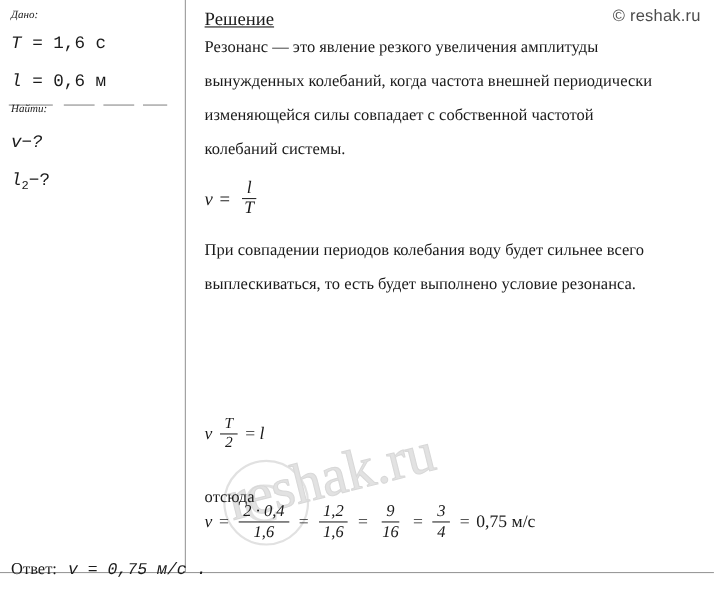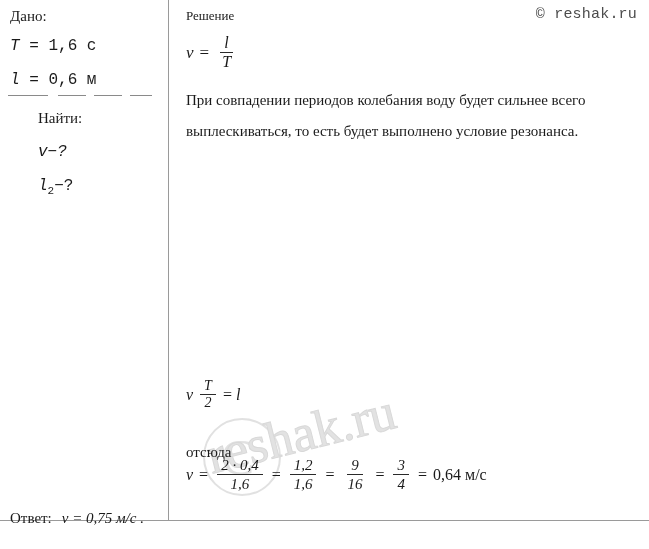--- a/index.html
+++ b/index.html
@@ -19,21 +19,21 @@
     position: relative;
     width: 649px;
     height: 549px;
   }
 
   
   .watermark-top {
     position: absolute;
     top: 6px;
     right: 12px;
-    font-family: Liberation Mono, monospace;
+    font-family: Liberation Sans, sans-serif;
     font-size: 15px;
     color: #4c4c4c;
     letter-spacing: 0.2px;
     white-space: nowrap;
   }
   .watermark-big {
     position: absolute;
     left: 195px;
     top: 366px;
     width: 330px;
@@ -72,22 +72,23 @@
   }
 
   
   .left-col {
     position: absolute;
     left: 10px;
     top: 8px;
     width: 150px;
   }
   .lbl {
-    font-size: 15px;
+    font-size: 10px;
     margin-bottom: 14px;
+    font-style: italic;
   }
   .lbl.given-title { margin-bottom: 12px; }
   .math {
     font-family: Liberation Mono, monospace;
     font-size: 16px;
     margin-bottom: 16px;
     white-space: nowrap;
   }
   .math i { font-style: italic; }
   .math .unit { font-style: normal; }
@@ -111,22 +112,21 @@
     display: block;
   }
   .d1 { left: 0; width: 40px; }
   .d2 { left: 50px; width: 28px; }
   .d3 { left: 86px; width: 28px; }
   .d4 { left: 122px; width: 22px; }
 
   .find-block {
     position: absolute;
     left: 10px;
-    top: 110px;
-    margin-left: 28px;
+    top: 94px;
   }
   .find-block .lbl { margin-bottom: 16px; }
 
   
   .vline {
     position: absolute;
     left: 168px;
     top: 0;
     width: 1px;
     height: 520px;
@@ -134,21 +134,22 @@
   }
 
   
   .right-col {
     position: absolute;
     left: 186px;
     top: 8px;
     width: 445px;
   }
   .sol-title {
-    font-size: 13px;
+    font-size: 17px;
+    text-decoration: underline;
   }
   .para {
     font-size: 15px;
     line-height: 31px;
     margin: 0 0 8px 0;
     max-width: 420px;
   }
 
   
   .frac-line {
@@ -218,21 +219,21 @@
   }
   .answer {
     position: absolute;
     left: 10px;
     top: 510px;
     display: flex;
     align-items: center;
     gap: 10px;
     font-size: 15px;
   }
-  .answer .eqs { font-style: italic; }
+  .answer .eqs { font-style: italic; font-family: Liberation Mono, monospace; }
 </style>
 </head>
 <body>
 
 <div class="page">
 
   <div class="watermark-top">© reshak.ru</div>
 
   <div class="watermark-big">
     <div class="wcircle">
@@ -274,20 +275,21 @@
     <div class="math">
       <i>l</i><span class="sub">2</span><span class="unit">−?</span>
     </div>
   </div>
 
   <div class="vline"></div>
 
   <div class="right-col">
     <div class="sol-title">Решение</div>
 
+    <p class="para">Резонанс — это явление резкого увеличения амплитуды вынужденных колебаний, когда частота внешней периодически изменяющейся силы совпадает с собственной частотой колебаний системы.</p>
 
     <div class="frac-line">
       <span class="it">v</span>
       <span class="nrm">=</span>
       <span class="frac">
         <span class="num">l</span>
         <span class="den">T</span>
       </span>
     </div>
 
@@ -322,21 +324,21 @@
     <span class="frac">
       <span class="num nrm">9</span>
       <span class="den nrm">16</span>
     </span>
     <span class="nrm">=</span>
     <span class="frac">
       <span class="num nrm">3</span>
       <span class="den nrm">4</span>
     </span>
     <span class="nrm">=</span>
-    <span class="nrm">0,64 м/с</span>
+    <span class="nrm">0,75 м/с</span>
   </div>
 
   <div class="hline"></div>
 
   <div class="answer">
     <span>Ответ:</span>
     <span class="eqs">v = 0,75 м/с .</span>
   </div>
 
 </div>

